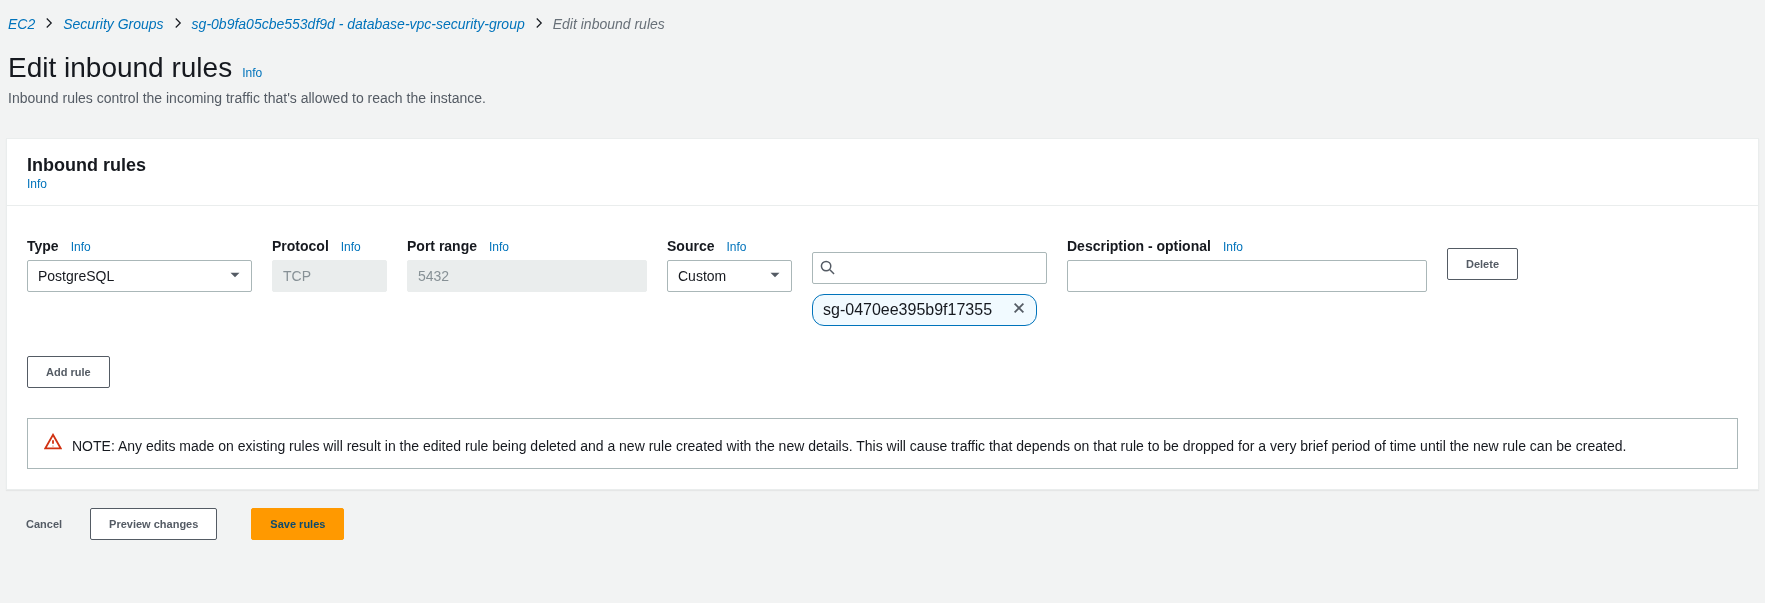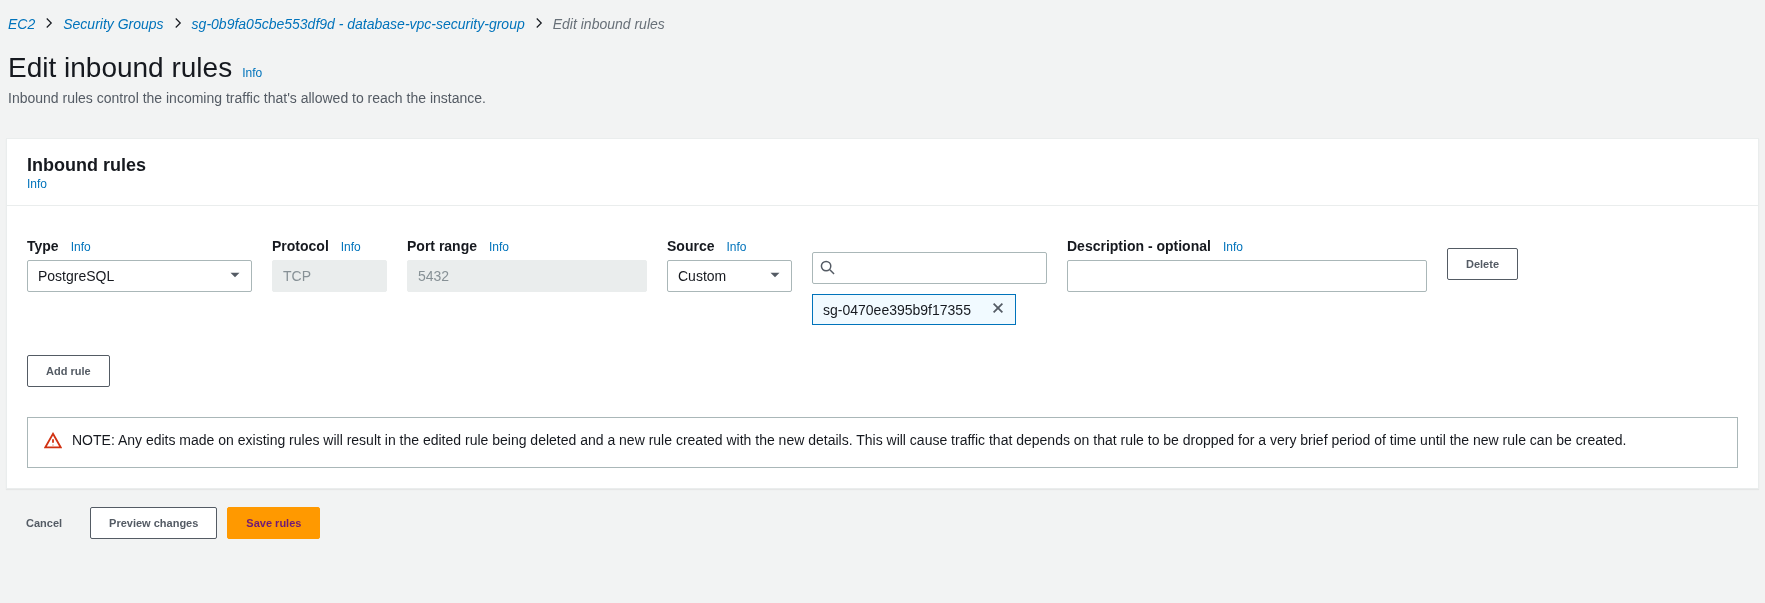--- a/index.html
+++ b/index.html
@@ -82,23 +82,23 @@
   .search-icon { position: absolute; left: 8px; top: 8px; }
   .search-icon svg { width: 15px; height: 15px; stroke: #545b64; fill: none; }
 
   .source-stack { display: flex; flex-direction: column; gap: 10px; }
   .token {
     display: inline-flex;
     align-items: center;
     gap: 20px;
     border: 1px solid #0073bb;
     background: #f1faff;
-    border-radius: 0;
+    border-radius: 12px;
     padding: 6px 10px;
-    font-size: 14px;
+    font-size: 16px;
     color: #16191f;
     width: fit-content;
   }
   .token .remove { cursor: pointer; }
   .token .remove svg { width: 14px; height: 14px; stroke: #545b64; stroke-width: 2; }
 
   .btn {
     display: inline-flex;
     align-items: center;
     justify-content: center;
@@ -106,31 +106,31 @@
     padding: 0 18px;
     border: 1px solid #545b64;
     border-radius: 2px;
     background: #fff;
     color: #545b64;
     font-weight: 700;
     font-size: 11px;
     cursor: pointer;
   }
   .btn.link { border: none; background: transparent; color: #545b64; }
-  .btn.primary { background: #ff9900; border-color: #ff9900; color: #701a75; }
+  .btn.primary { background: #ff9900; border-color: #ff9900; color: #0c4a6e; margin-left: 24px; }
 
   .add-rule-row { padding: 30px 20px 20px 20px; }
 
   .note-box {
     margin: 10px 20px 20px 20px;
     border: 1px solid #aab7b8;
     background: #fff;
     padding: 14px 16px;
     display: flex;
-    align-items: flex-start;
+    align-items: flex-end;
     gap: 10px;
     font-size: 14px;
     color: #16191f;
   }
   .warn-icon svg { width: 18px; height: 18px; stroke: #d13212; fill: none; stroke-width: 2; }
 
   .footer-actions {
     display: flex;
     gap: 10px;
     padding: 18px 2px 0 2px;

